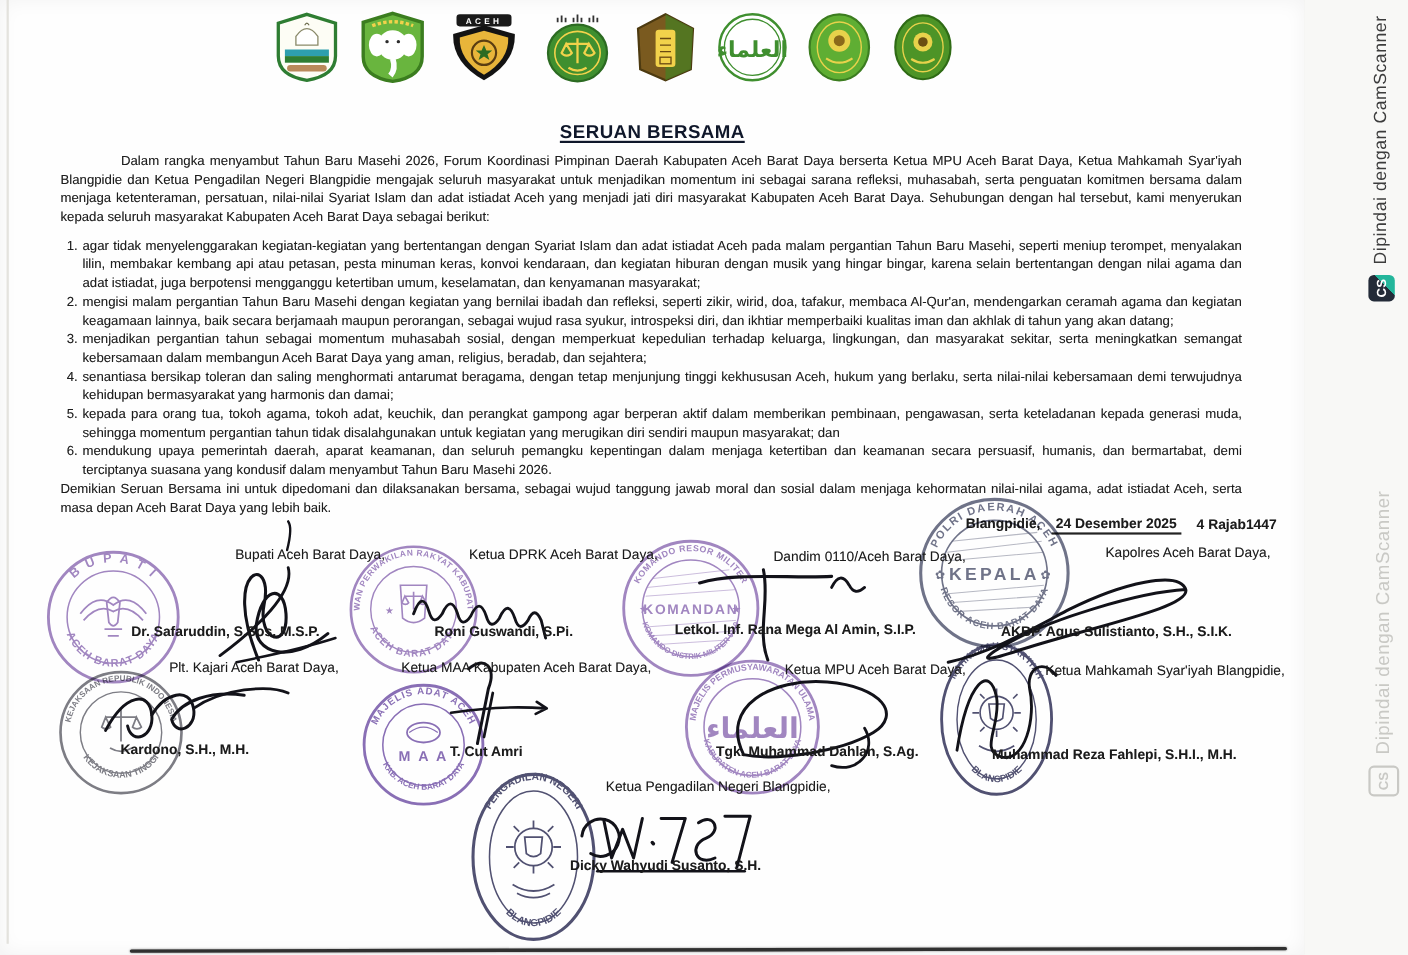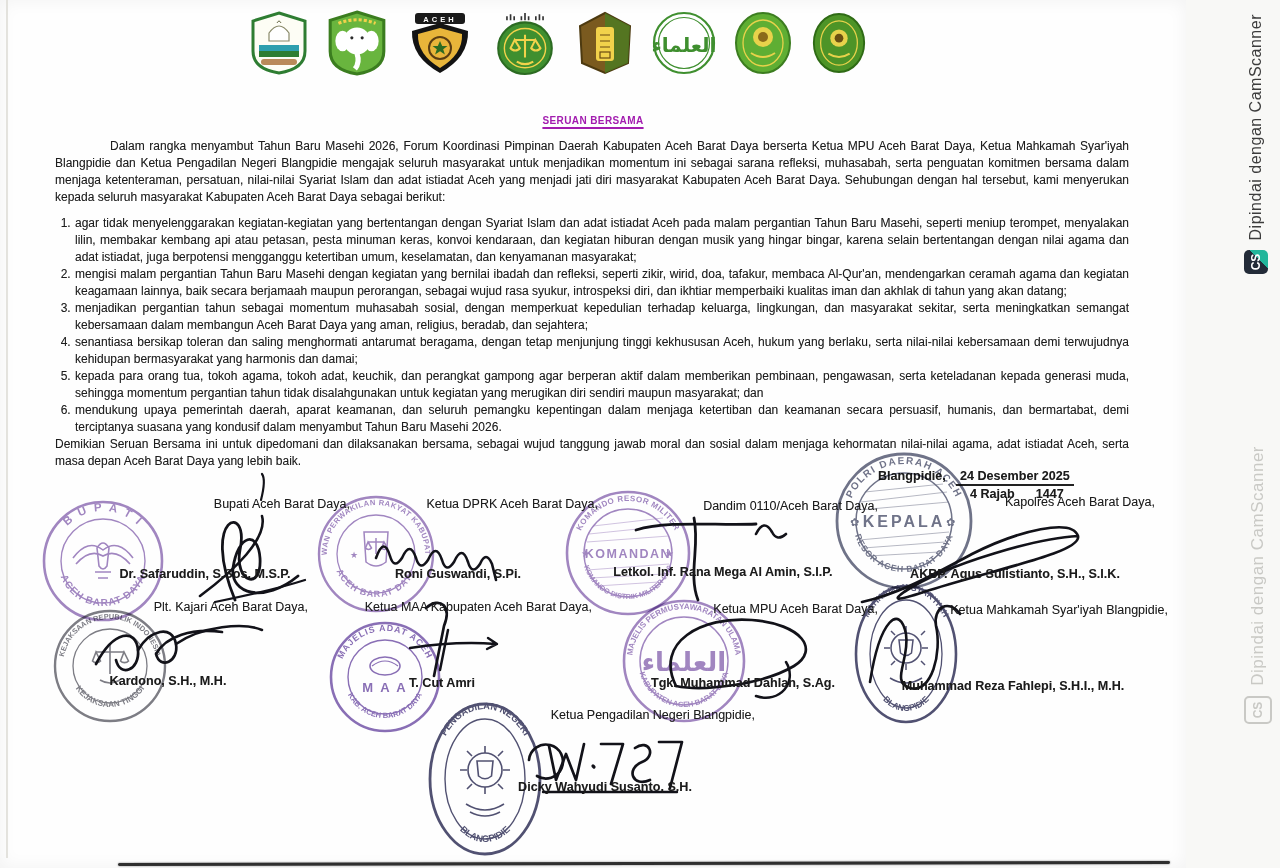--- a/index.html
+++ b/index.html
@@ -35,38 +35,38 @@
     font-weight:bold;font-size:12px;transform:rotate(-90deg);flex:0 0 auto;
   }
   .cs-dark{background:linear-gradient(135deg,#232b38 62%,#23b69b 62%);color:#fff;}
   .cs-light{border:2px solid #c9c9c5;color:#c9c9c5;background:transparent;}
   
   .logo-row{position:absolute;left:249px;top:10px;display:flex;gap:17px;align-items:flex-end;}
   .logo-row svg{display:block;}
   
   .title-wrap{position:absolute;left:0;top:110px;width:1186px;text-align:center;}
   .doc-title{
-    font-weight:bold;font-size:10px;letter-spacing:.4px;color:#a21caf;
+    font-weight:bold;font-size:17px;letter-spacing:.4px;color:#0f172a;
     text-decoration:underline;text-underline-offset:3px;text-decoration-thickness:1.5px;
   }
   .doc-body{
     position:absolute;left:55px;top:138px;width:1074px;
     font-size:12px;line-height:17px;color:#1d1d1d;text-align:justify;
     text-shadow:0 0 .4px rgba(20,20,20,.35);
   }
   .doc-body p.intro{margin:0;text-indent:55px;}
   ol.appeal{margin:9px 0 0 0;padding-left:19px;}
   ol.appeal li{margin:0;padding-left:1px;}
   .doc-body p.closing{margin:0;text-indent:0;}
   
   .dateline{
     position:absolute;left:878px;top:469px;font-size:12.6px;color:#1b1b1b;
     display:flex;gap:10px;font-weight:600;text-shadow:0 0 .4px rgba(20,20,20,.3);
   }
-  .dl-dates{display:inline-flex;flex-direction:column;}
+  .dl-dates{display:inline-flex;flex-direction:row;}
   .dg{border-bottom:2px solid #222;padding:0 4px 1px 4px;}
   .dh{display:flex;justify-content:space-between;padding:1px 10px 0 14px;}
   
   .sig{position:absolute;text-align:center;color:#1b1b1b;}
   .sig-title{font-size:12.5px;text-shadow:0 0 .4px rgba(20,20,20,.3);text-align:right;}
   .sig-name{position:absolute;left:0;right:0;font-weight:bold;font-size:12.6px;white-space:nowrap;text-shadow:0 0 .4px rgba(20,20,20,.3);}
   .scrawl{position:absolute;pointer-events:none;}
   .scrawl path{fill:none;stroke:#121219;stroke-linecap:round;stroke-linejoin:round;}
   
   .stamp{position:absolute;mix-blend-mode:multiply;pointer-events:none;}

